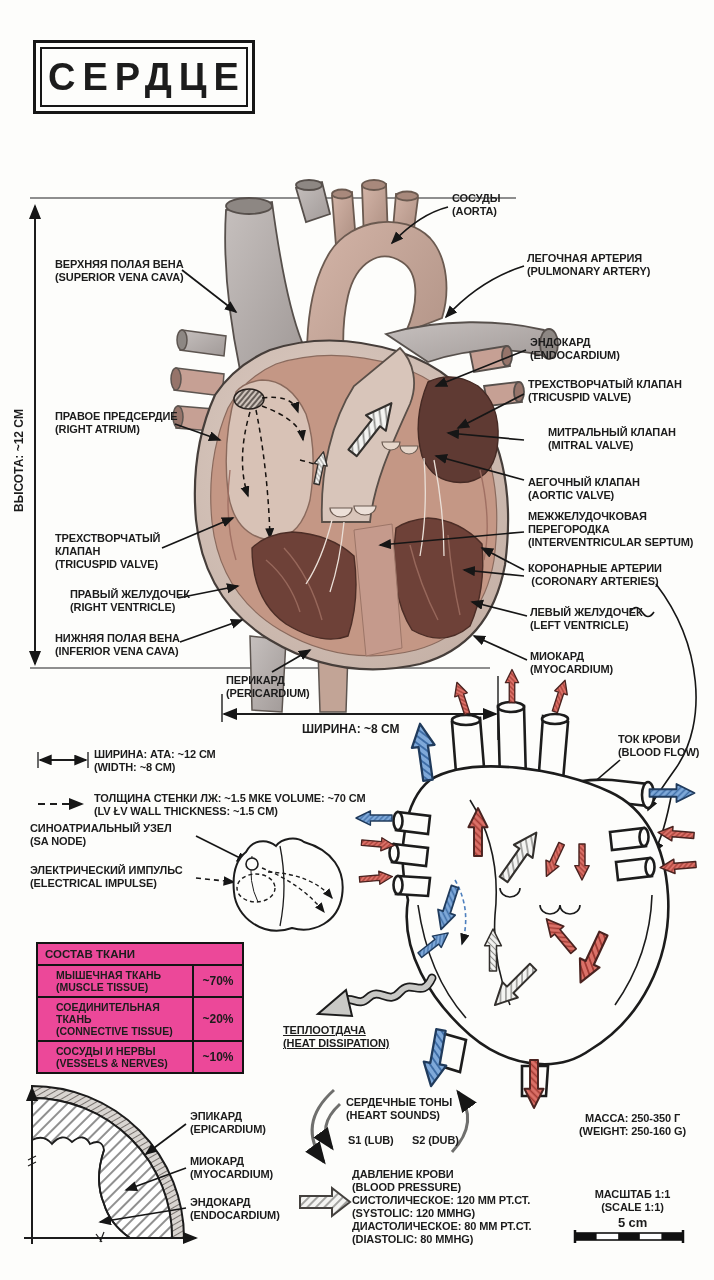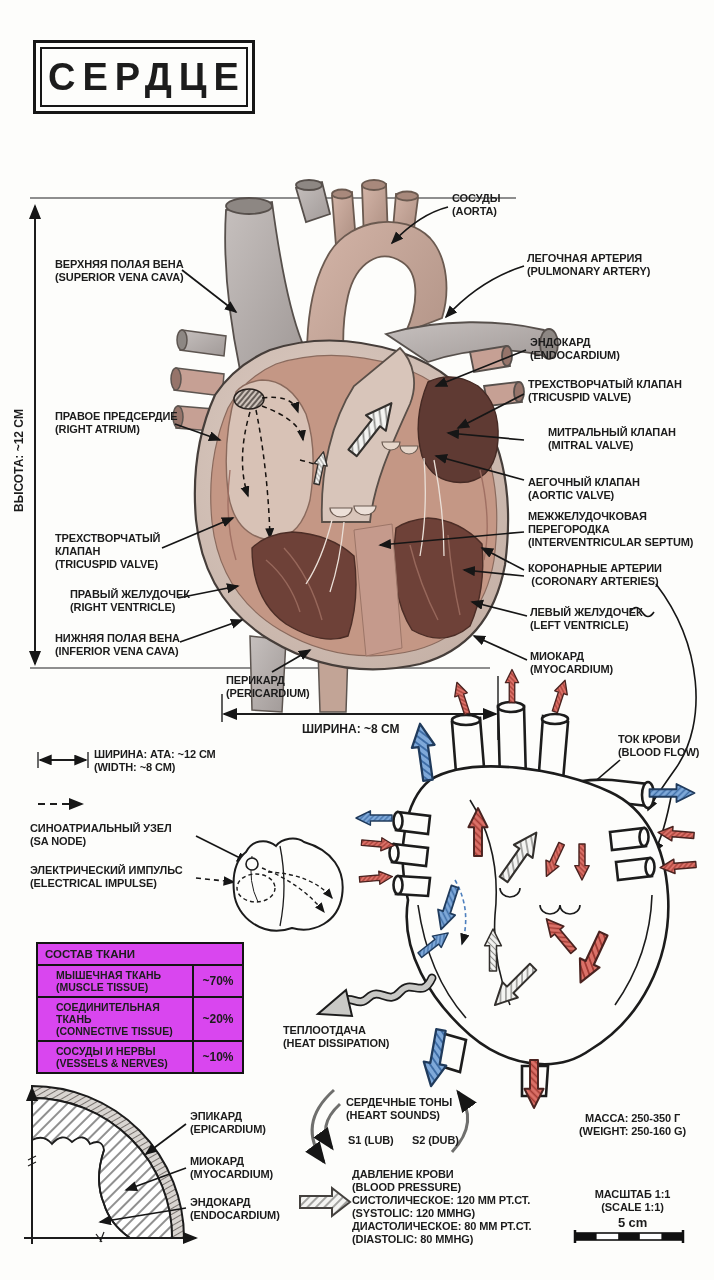--- a/index.html
+++ b/index.html
@@ -7,21 +7,21 @@
         font-family:"Liberation Sans",sans-serif;color:#1c1c1c;}
   .lbl{position:absolute;font-weight:700;font-size:11px;line-height:13px;letter-spacing:-0.1px;}
   .lbl .ru,.lbl .en{display:block;white-space:nowrap;}
   .lbl.wrap .ru{white-space:normal;}
   .title-box{position:absolute;left:33px;top:40px;width:216px;height:68px;border:3px solid #161616;}
   .title-inner{position:absolute;inset:4px;border:2px solid #161616;display:flex;align-items:center;justify-content:center;}
   .title-text{font-size:38px;font-weight:700;letter-spacing:7px;transform:translateX(3px);}
   .vlabel{position:absolute;left:12px;top:512px;transform:rotate(-90deg);transform-origin:0 0;
           font-weight:700;font-size:12px;white-space:nowrap;}
   .dimlabel{position:absolute;font-weight:700;font-size:12px;white-space:nowrap;}
-  .tbl{position:absolute;left:36px;top:942px;width:204px;border:2.5px solid #141414;background:#d946ef;font-weight:700;}
+  .tbl{position:absolute;left:36px;top:942px;width:204px;border:2.5px solid #141414;background:#ec4899;font-weight:700;}
   .tbl-head{padding:4px 7px;font-size:11.5px;border-bottom:2.5px solid #141414;}
   .tbl-row{display:flex;border-bottom:2.5px solid #141414;}
   .tbl-row:last-child{border-bottom:none;}
   .tbl-cell{flex:1;padding:3px 18px;font-size:10.5px;line-height:12px;}
   .tbl-cell .en{display:block;}
   .tbl-val{width:48px;border-left:2.5px solid #141414;display:flex;align-items:center;justify-content:center;font-size:12px;}
   .center{text-align:center;}
 </style>
 </head>
 <body>
@@ -420,20 +420,24 @@
 
   <div class="lbl" style="left:226px;top:674px;">
     <span class="ru">ПЕРИКАРД</span>
     <span class="en">(PERICARDIUM)</span>
     </div>
 
   <div class="lbl" style="left:94px;top:748px;">
     <span class="ru">ШИРИНА: АТА: ~12 СМ</span>
     <span class="en">(WIDTH: ~8 CM)</span>
     </div>
+  <div class="lbl" style="left:94px;top:792px;">
+    <span class="ru">ТОЛЩИНА СТЕНКИ ЛЖ: ~1.5 МКЕ VOLUME: ~70 СМ</span>
+    <span class="en">(LV ŁV WALL THICKNESS: ~1.5 CM)</span>
+    </div>
 
   <div class="lbl" style="left:30px;top:864px;">
     <span class="ru">ЭЛЕКТРИЧЕСКИЙ ИМПУЛЬС</span>
     <span class="en">(ELECTRICAL IMPULSE)</span>
     </div>
   <div class="lbl" style="left:30px;top:822px;">
     <span class="ru">СИНОАТРИАЛЬНЫЙ УЗЕЛ</span>
     <span class="en">(SA NODE)</span>
     </div>
 
@@ -463,21 +467,21 @@
     </div>
   <div class="lbl" style="left:190px;top:1196px;">
     <span class="ru">ЭНДОКАРД</span>
     <span class="en">(ENDOCARDIUM)</span>
     </div>
 
   <div class="lbl" style="left:583px;top:733px;margin-left:35px;">
     <span class="ru">ТОК КРОВИ</span>
     <span class="en">(BLOOD FLOW)</span>
     </div>
-  <div class="lbl" style="left:283px;top:1024px;">
+  <div class="lbl" style="left:283px;top:1024px;text-decoration:underline;">
     <span class="ru">ТЕПЛООТДАЧА</span>
     <span class="en">(HEAT DISSIPATION)</span>
     </div>
 
   <div class="lbl" style="left:346px;top:1096px;">
     <span class="ru">СЕРДЕЧНЫЕ ТОНЫ</span>
     <span class="en">(HEART SOUNDS)</span>
     </div>
   <div class="lbl" style="left:348px;top:1134px;">S1 (LUB)</div>
   <div class="lbl" style="left:412px;top:1134px;">S2 (DUB)</div>

